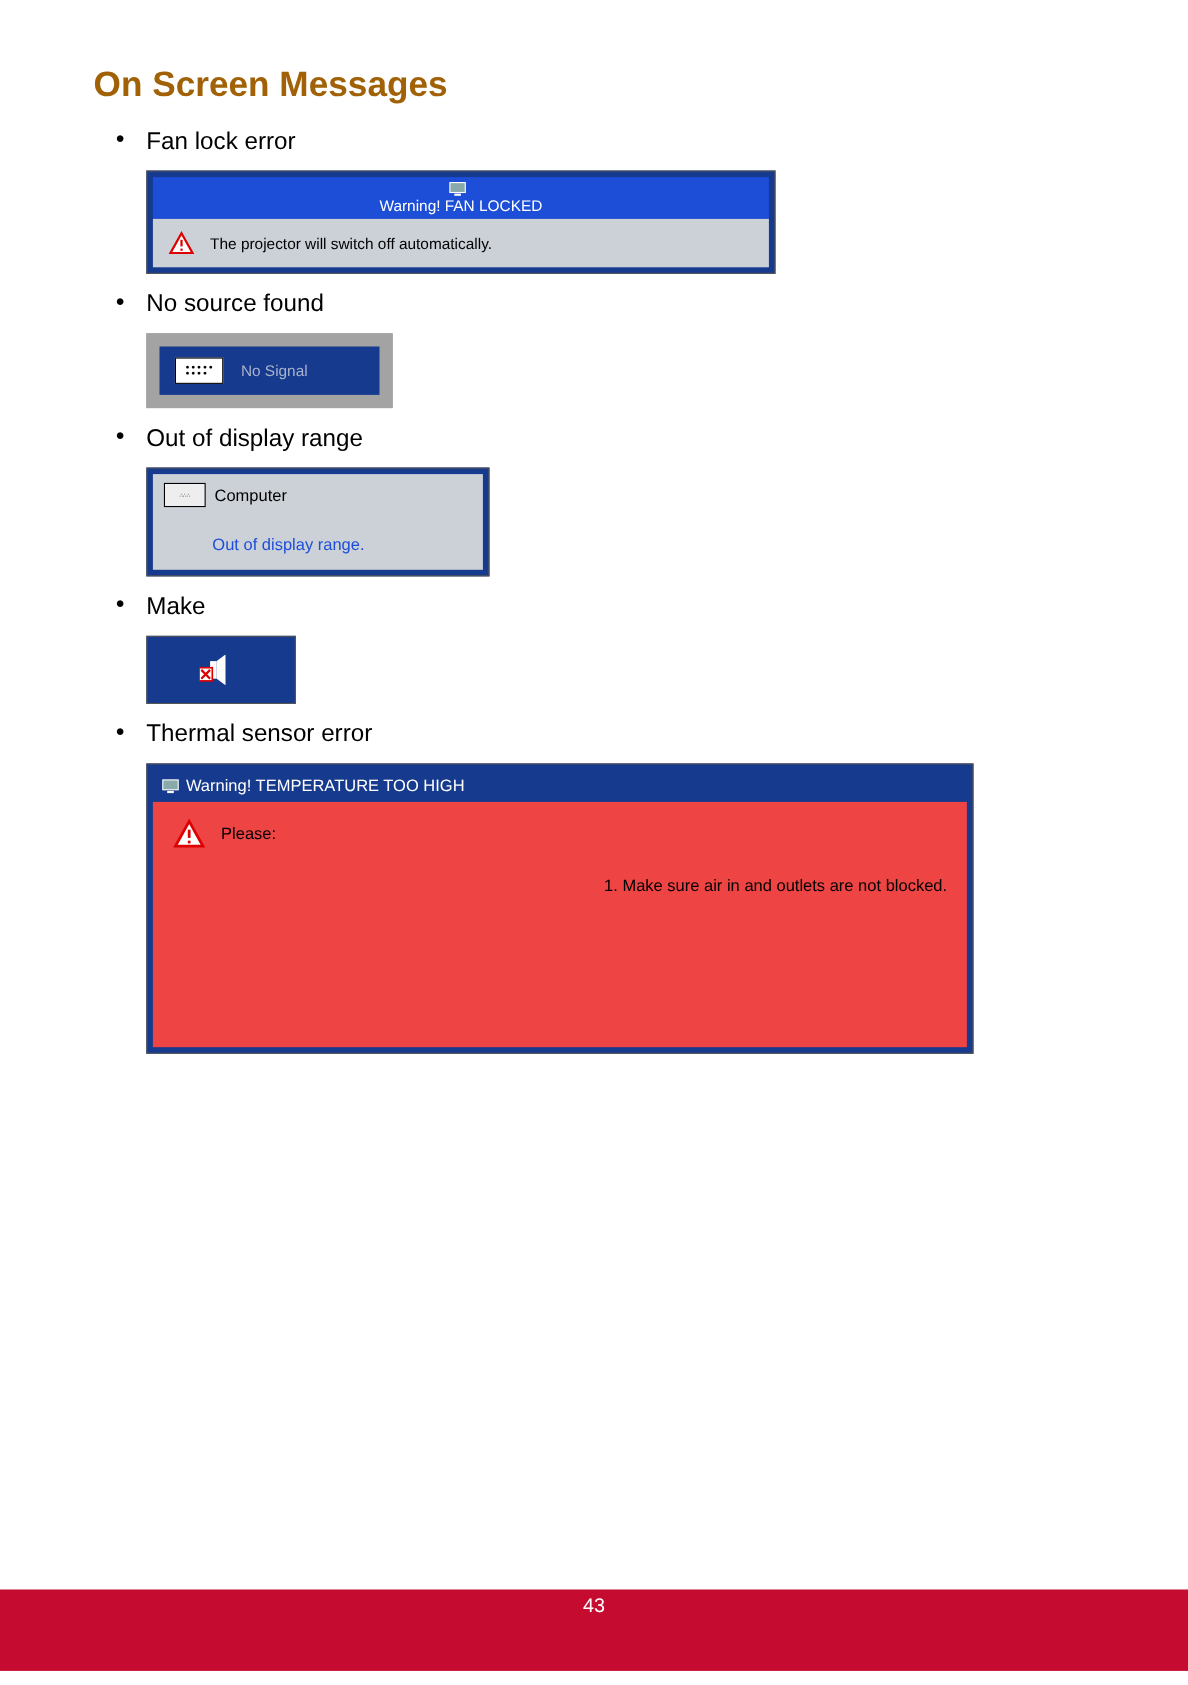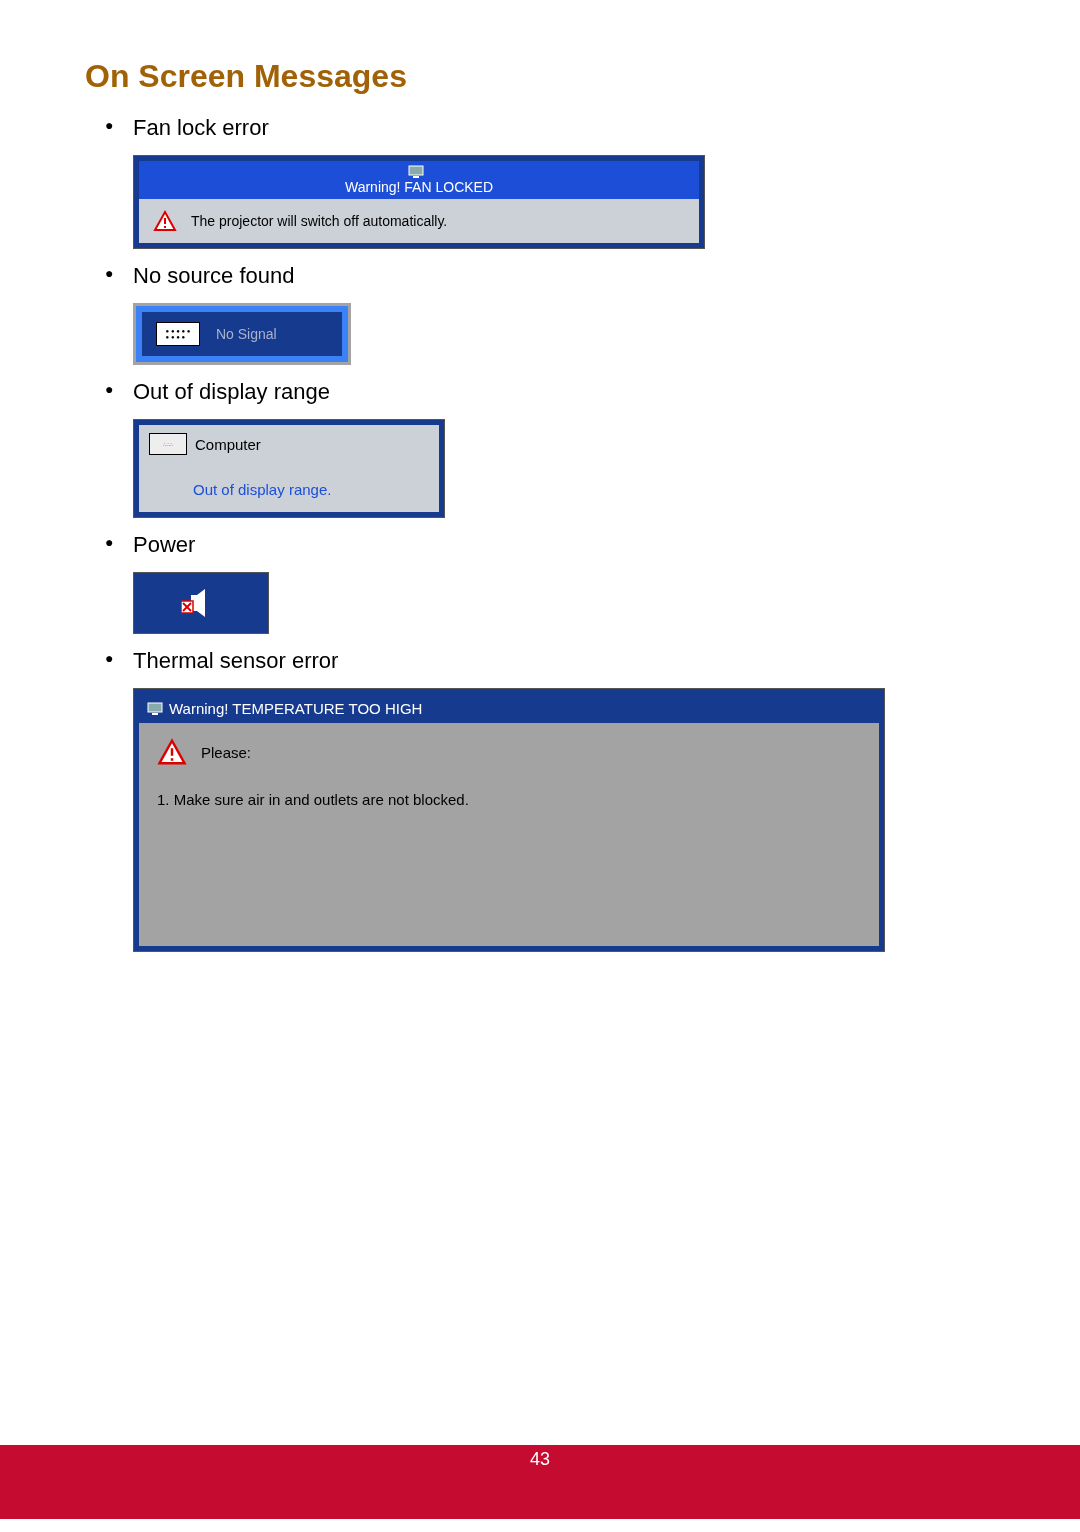--- a/index.html
+++ b/index.html
@@ -102,22 +102,22 @@
     margin-right: 14px;
     flex-shrink: 0;
   }
   .small-monitor {
     width: 16px; height: 14px; margin-right: 6px; flex-shrink: 0;
   }
 
   
   .no-signal {
     width: 200px;
-    background: #3b82f6;
-    border: 3px solid #a3a3a3;
+    background: #a3a3a3;
+    border: 6px solid #a3a3a3;
     padding: 6px;
   }
   .no-signal-inner {
     background: #163a8d;
     display: flex; align-items: center;
     padding: 10px 14px;
   }
   .vga-icon {
     width: 42px; height: 22px;
     background: #fff;
@@ -176,24 +176,25 @@
     padding: 5px;
   }
   .thermal-head {
     background: #163a8d;
     color: #fff;
     font-size: 15px;
     padding: 6px 8px;
     display: flex; align-items: center;
   }
   .thermal-body {
-    background: #a3a3a3;
+    background: #ef4444;
     padding: 14px 18px 120px 18px;
     font-size: 15px;
     color: #000;
+    text-align: right;
   }
   .thermal-row1 { display: flex; align-items: center; margin-bottom: 24px; }
   .thermal-list { margin: 0; padding: 0; list-style: none; }
   .thermal-list li { margin-bottom: 18px; }
 
   
   .footer {
     position: absolute;
     left: 0; right: 0; bottom: 13px;
     height: 70px;
@@ -259,21 +260,21 @@
               <div class="vga-icon-sm">∴∴∴</div>
               <span>Computer</span>
             </div>
             <div class="out-range-row2">Out of display range.</div>
           </div>
         </div>
       </div>
     </li>
 
     <li>
-      <span>Power</span>
+      <span>Make</span>
       <div class="dialog-container">
         <div class="mute">
           <div class="mute-inner">
             <svg width="40" height="28" viewBox="0 0 40 28">
               <path d="M16 6 L24 0 L24 28 L16 22 Z" fill="#fff"></path>
               <rect x="10" y="6" width="6" height="16" fill="#fff"></rect>
               <rect x="0" y="12" width="12" height="12" fill="#fff" stroke="#d00" stroke-width="1.5"></rect>
               <line x1="2" y1="14" x2="10" y2="22" stroke="#d00" stroke-width="2"></line>
               <line x1="10" y1="14" x2="2" y2="22" stroke="#d00" stroke-width="2"></line>
             </svg>

